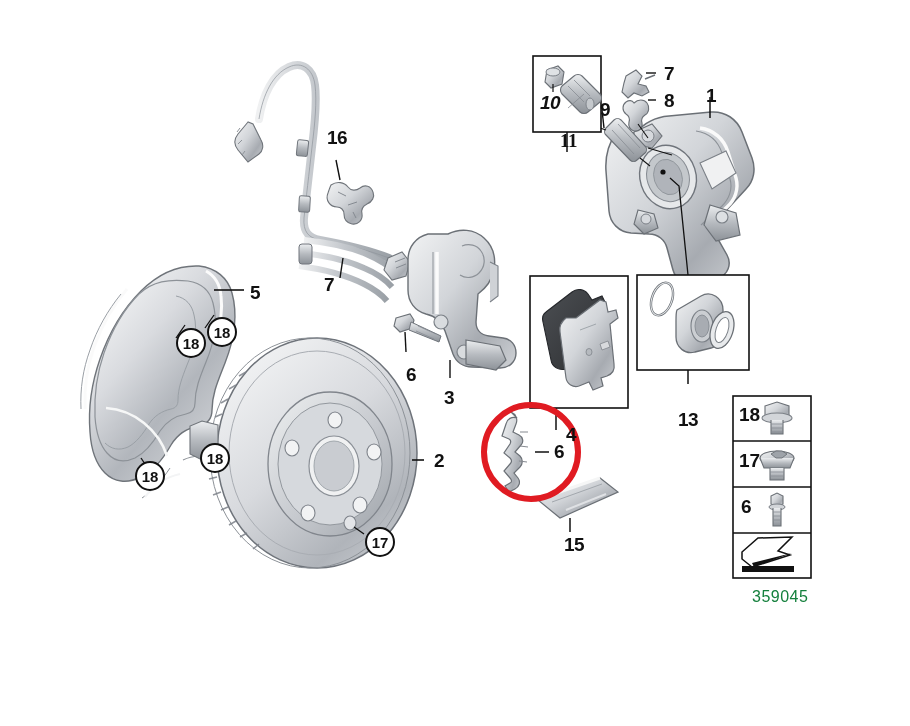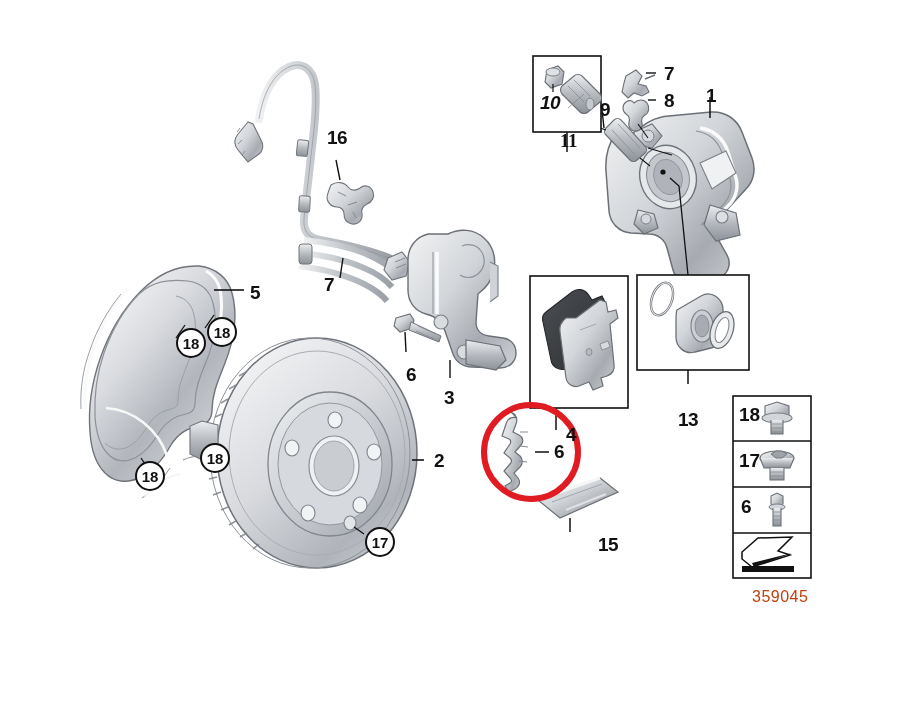--- a/index.html
+++ b/index.html
@@ -5,21 +5,21 @@
   html,body{margin:0;padding:0;background:#ffffff;}
   body{width:910px;height:726px;overflow:hidden;
        font-family:"Liberation Sans", sans-serif;color:#000;}
   #stage{position:relative;width:910px;height:726px;background:#fff;}
   #art{position:absolute;inset:0;}
   .lbl{position:absolute;font-weight:bold;font-size:19px;line-height:1;
        color:#111;letter-spacing:-0.5px;user-select:none;}
   .clbl{position:absolute;width:26px;height:26px;border:2.1px solid #111;
         border-radius:50%;background:#fff;font-weight:bold;font-size:15px;
         display:flex;align-items:center;justify-content:center;color:#111;}
-  .diagid{position:absolute;font-size:16px;color:#c2410c;letter-spacing:.5px;}
+  .diagid{position:absolute;font-size:16px;color:#15803d;letter-spacing:.5px;}
   .legendlbl{position:absolute;font-weight:bold;font-size:19px;color:#111;}
 </style>
 </head>
 <body>
 
 <div id="stage">
 
   <svg id="art" viewBox="0 0 910 726">
     <defs>
       <linearGradient id="gM" x1="0" y1="0" x2="1" y2="1">
@@ -335,21 +335,21 @@
   <span class="lbl" style="left:250px;top:283px;">5</span>
   <span class="lbl" style="left:406px;top:365px;">6</span>
   <span class="lbl" style="left:664px;top:64px;">7</span>
   <span class="lbl" style="left:664px;top:91px;">8</span>
   <span class="lbl" style="left:600px;top:100px;">9</span>
   <span class="lbl" style="left:540px;top:93px;font-style:italic;">10</span>
   <span class="lbl" style="left:560px;top:131px;font-family:Liberation Serif, serif;">11</span>
   <span class="lbl" style="left:554px;top:442px;">6</span>
   <span class="lbl" style="left:678px;top:410px;">13</span>
   <span class="lbl" style="left:324px;top:275px;">7</span>
-  <span class="lbl" style="left:564px;top:535px;margin-left:34px;">15</span>
+  <span class="lbl" style="left:564px;top:535px;">15</span>
   <span class="lbl" style="left:327px;top:128px;">16</span>
 
   <span class="clbl" style="left:365px;top:527px;">17</span>
   <span class="clbl" style="left:176px;top:328px;">18</span>
   <span class="clbl" style="left:207px;top:317px;">18</span>
   <span class="clbl" style="left:135px;top:461px;">18</span>
   <span class="clbl" style="left:200px;top:443px;">18</span>
 
   <span class="legendlbl" style="left:739px;top:404px;">18</span>
   <span class="legendlbl" style="left:739px;top:450px;">17</span>

